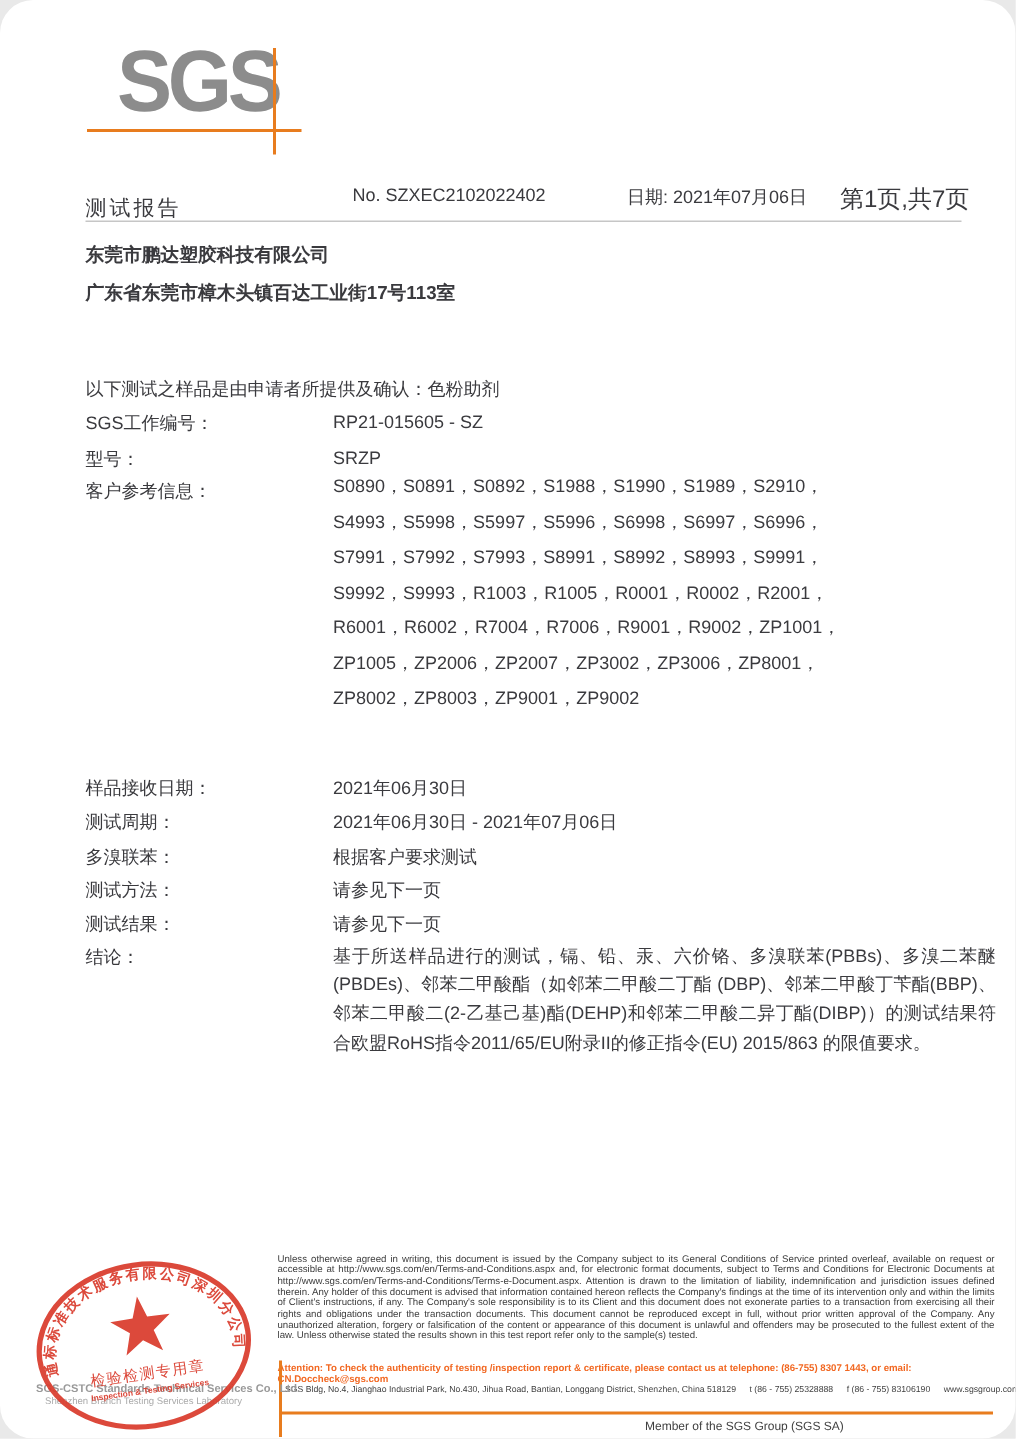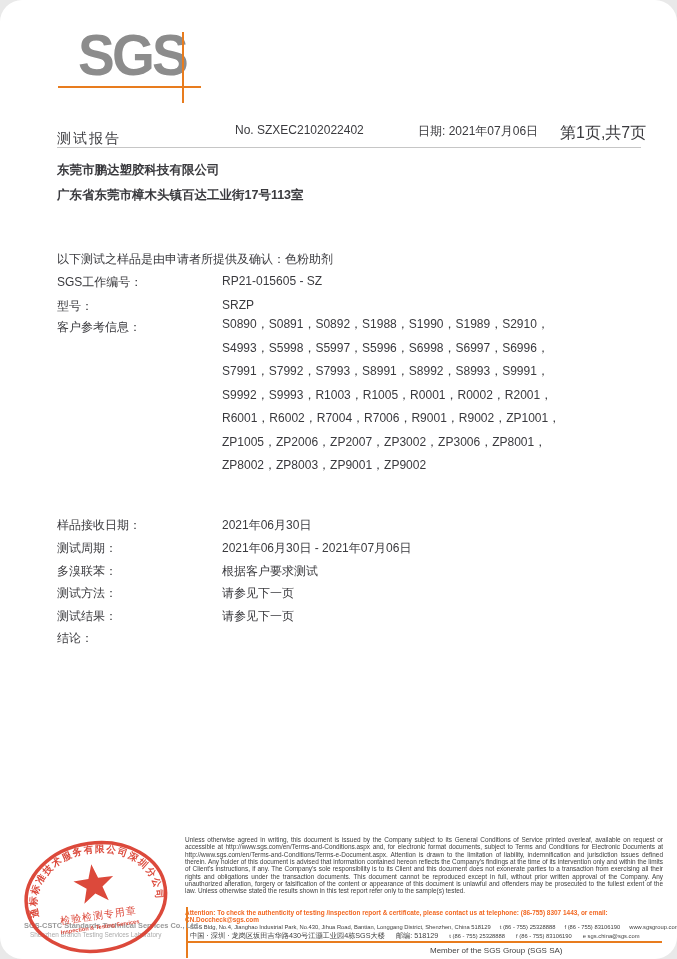--- a/index.html
+++ b/index.html
@@ -91,20 +91,21 @@
   <div class="lbl t-req">多溴联苯：</div>
   <div class="val t-req">根据客户要求测试</div>
 
   <div class="lbl t-method">测试方法：</div>
   <div class="val t-method">请参见下一页</div>
 
   <div class="lbl t-result">测试结果：</div>
   <div class="val t-result">请参见下一页</div>
 
   <div class="lbl t-concl">结论：</div>
+  <div class="concl-val">基于所送样品进行的测试，镉、铅、汞、六价铬、多溴联苯(PBBs)、多溴二苯醚(PBDEs)、邻苯二甲酸酯（如邻苯二甲酸二丁酯 (DBP)、邻苯二甲酸丁苄酯(BBP)、邻苯二甲酸二(2-乙基己基)酯(DEHP)和邻苯二甲酸二异丁酯(DIBP)）的测试结果符合欧盟RoHS指令2011/65/EU附录II的修正指令(EU) 2015/863 的限值要求。</div>
 
   <div class="stamp-wrap">
     <svg width="152" height="118" viewBox="0 0 152 118">
       <ellipse cx="76" cy="58" rx="70" ry="54" fill="none" stroke="#d93a2b" stroke-width="3.5"></ellipse>
       <path d="M76,25 L80.9,39.2 L96,39.5 L84,48.6 L88.3,63 L76,54.4 L63.7,63 L68,48.6 L56,39.5 L71.1,39.2 Z" fill="#d93a2b"></path>
       <defs>
         <path id="ringArc" d="M 17,70 A 60,48 0 1 1 135,70" fill="none"></path>
       </defs>
       <text font-size="9.5" fill="#d93a2b" letter-spacing="1.5" font-weight="bold">
         <textPath href="#ringArc" startOffset="50%" text-anchor="middle">通标标准技术服务有限公司深圳分公司</textPath>
@@ -118,25 +119,18 @@
 
   <div class="disclaimer">Unless otherwise agreed in writing, this document is issued by the Company subject to its General Conditions of Service printed overleaf, available on request or accessible at http://www.sgs.com/en/Terms-and-Conditions.aspx and, for electronic format documents, subject to Terms and Conditions for Electronic Documents at http://www.sgs.com/en/Terms-and-Conditions/Terms-e-Document.aspx. Attention is drawn to the limitation of liability, indemnification and jurisdiction issues defined therein. Any holder of this document is advised that information contained hereon reflects the Company's findings at the time of its intervention only and within the limits of Client's instructions, if any. The Company's sole responsibility is to its Client and this document does not exonerate parties to a transaction from exercising all their rights and obligations under the transaction documents. This document cannot be reproduced except in full, without prior written approval of the Company. Any unauthorized alteration, forgery or falsification of the content or appearance of this document is unlawful and offenders may be prosecuted to the fullest extent of the law. Unless otherwise stated the results shown in this test report refer only to the sample(s) tested.</div>
   <div class="attention">Attention: To check the authenticity of testing /inspection report &amp; certificate, please contact us at telephone: (86-755) 8307 1443, or email: CN.Doccheck@sgs.com</div>
 
   <div class="addr-en">
     <span>SGS Bldg, No.4, Jianghao Industrial Park, No.430, Jihua Road, Bantian, Longgang District, Shenzhen, China 518129</span>
     <span>t (86 - 755) 25328888</span>
     <span>f (86 - 755) 83106190</span>
     <span>www.sgsgroup.com.cn</span>
   </div>
-  <div class="addr-cn">
-    <span>中国 · 深圳 · 龙岗区坂田吉华路430号江灏工业园4栋SGS大楼</span>
-    <span>邮编: 518129</span>
-    <span style="font-size:5.8px">t (86 - 755) 25328888</span>
-    <span style="font-size:5.8px">f (86 - 755) 83106190</span>
-    <span style="font-size:5.8px">e sgs.china@sgs.com</span>
-  </div>
 
   <div class="footer-vline"></div>
   <div class="footer-hr"></div>
   <div class="member">Member of the SGS Group (SGS SA)</div>
 
 </div>
 
 </body></html>

